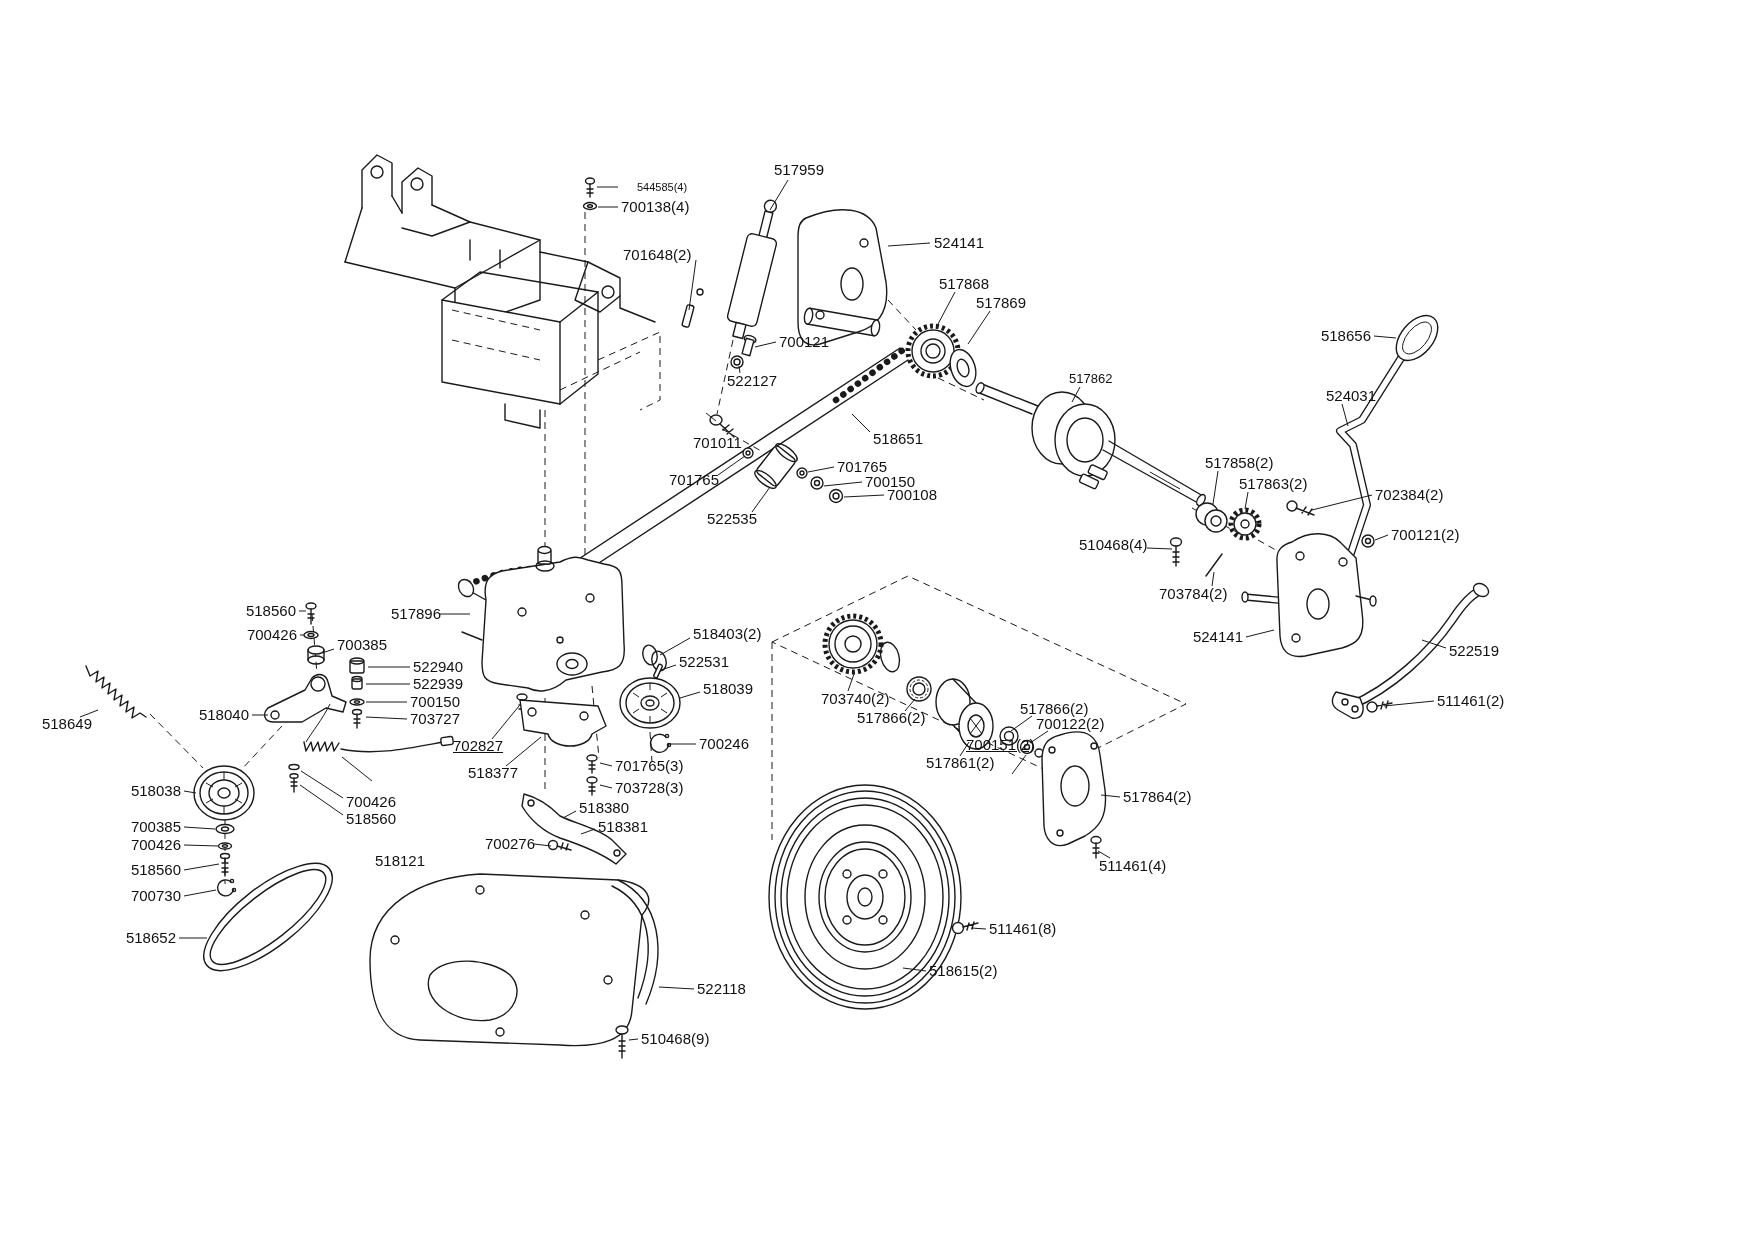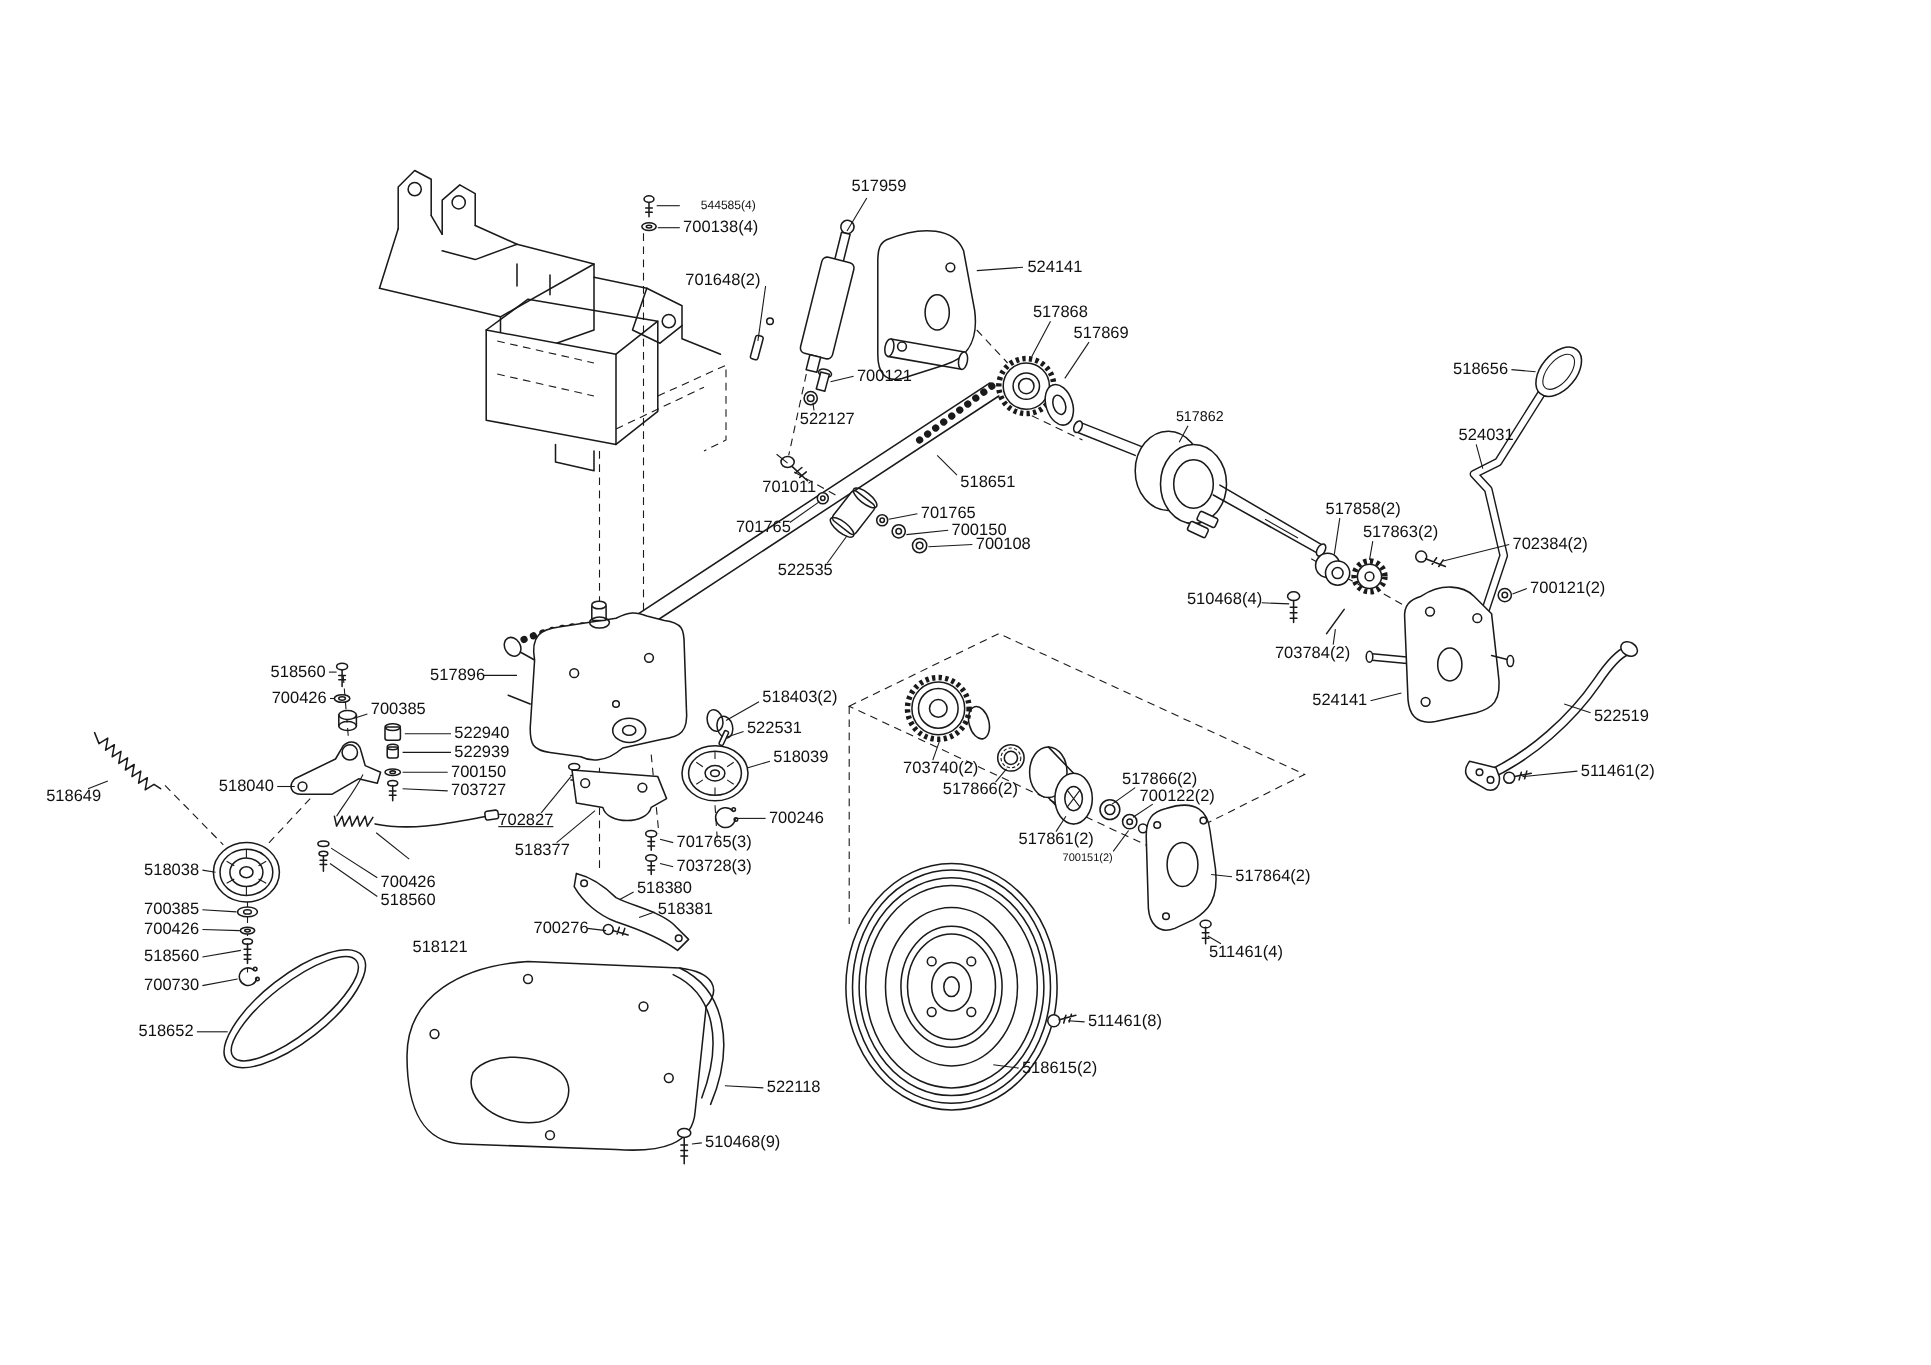--- a/index.html
+++ b/index.html
@@ -587,21 +587,21 @@
       <span class="part-label" style="left: 821px; top: 690px; font-size: 15px;">703740(2)</span>
       <span class="part-label" style="left: 857px; top: 709px; font-size: 15px;">517866(2)</span>
       <span class="part-label" style="left: 1020px; top: 700px; font-size: 15px;">517866(2)</span>
       <span class="part-label" style="left: 1036px; top: 715px; font-size: 15px;">700122(2)</span>
       <span class="part-label" style="left: 453px; top: 737px; font-size: 15px; text-decoration: underline;">702827</span>
       <span class="part-label" style="left: 699px; top: 735px; font-size: 15px;">700246</span>
       <span class="part-label" style="left: 1437px; top: 692px; font-size: 15px;">511461(2)</span>
       <span class="part-label" style="left: 468px; top: 764px; font-size: 15px;">518377</span>
       <span class="part-label" style="left: 615px; top: 757px; font-size: 15px;">701765(3)</span>
       <span class="part-label" style="left: 926px; top: 754px; font-size: 15px;">517861(2)</span>
-      <span class="part-label" style="left: 966px; top: 772px; font-size: 10px;">700151(2)</span>
+      <span class="part-label" style="left: 966px; top: 736px; font-size: 15px; text-decoration: underline;">700151(2)</span>
       <span class="part-label" style="left: 615px; top: 779px; font-size: 15px;">703728(3)</span>
       <span class="part-label" style="left: 375px; top: 824px; font-size: 15px; margin-top: 28px;">518121</span>
       <span class="part-label end" style="left: 181px; top: 782px; font-size: 15px;">518038</span>
       <span class="part-label" style="left: 346px; top: 793px; font-size: 15px;">700426</span>
       <span class="part-label" style="left: 346px; top: 810px; font-size: 15px;">518560</span>
       <span class="part-label" style="left: 579px; top: 799px; font-size: 15px;">518380</span>
       <span class="part-label" style="left: 598px; top: 818px; font-size: 15px;">518381</span>
       <span class="part-label" style="left: 1123px; top: 788px; font-size: 15px;">517864(2)</span>
       <span class="part-label end" style="left: 181px; top: 818px; font-size: 15px;">700385</span>
       <span class="part-label end" style="left: 181px; top: 836px; font-size: 15px;">700426</span>

